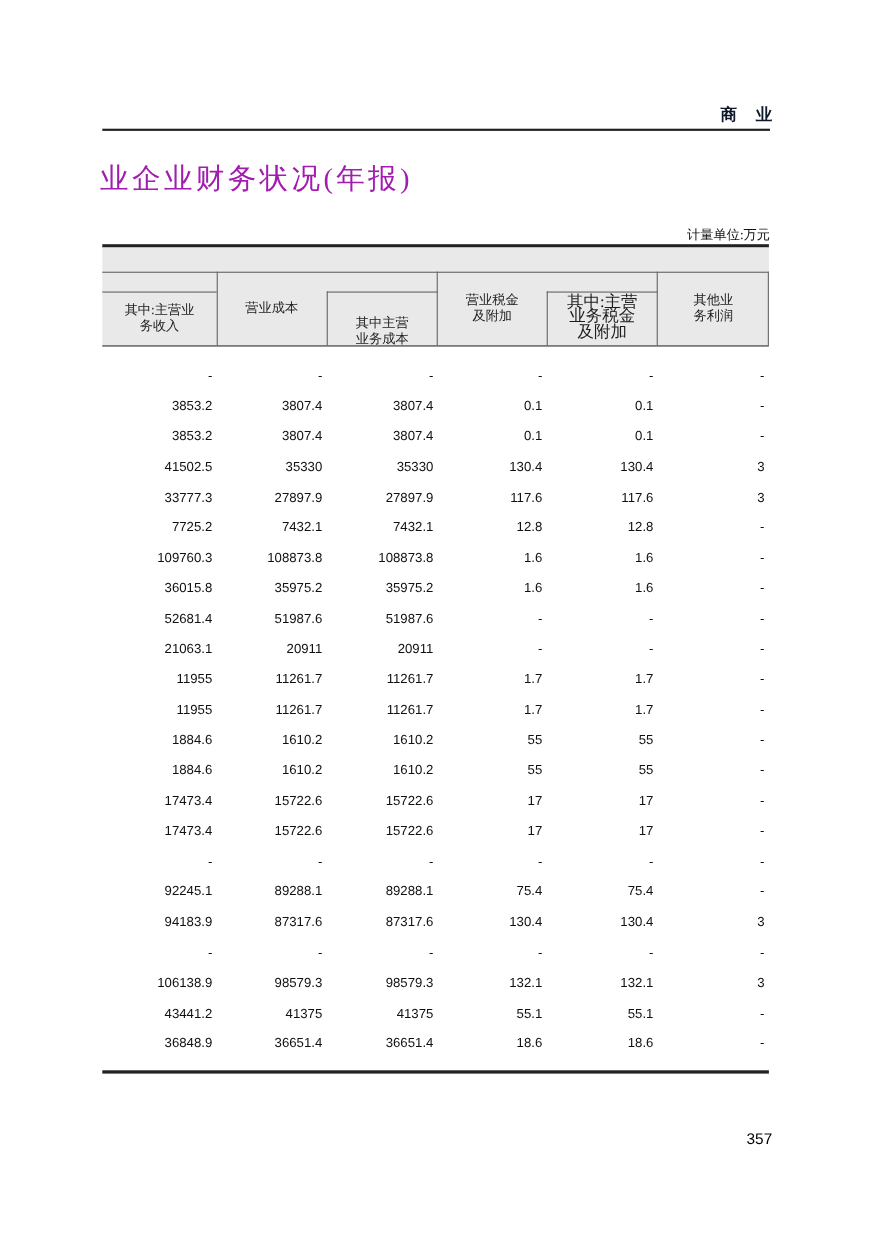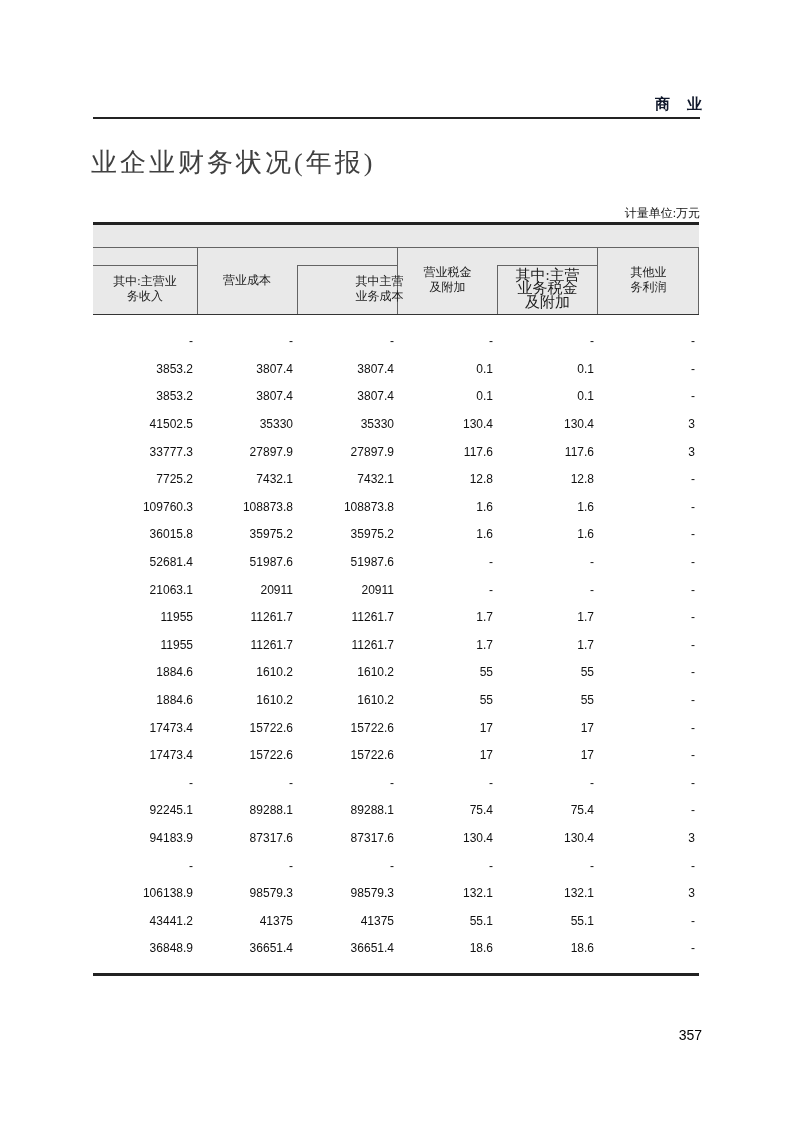--- a/index.html
+++ b/index.html
@@ -11,21 +11,21 @@
   .abs{position:absolute;}
 
   
   .hdr-right{
     top:95px;right:90px;font-size:15px;font-weight:bold;
     letter-spacing:1px;color:#0f172a;
   }
   .top-rule{left:93px;top:117px;width:607px;height:2px;background:#232323;}
 
   .page-title{
-    left:91px;top:145px;font-size:26px;letter-spacing:3px;color:#404040;
+    left:91px;top:145px;font-size:26px;letter-spacing:3px;color:#a21caf;
     white-space:nowrap;
   }
   .unit-note{top:205px;right:93px;font-size:12px;color:#111;}
 
   
   .table{left:93px;top:222px;width:606px;}
   .t-top{height:2.5px;background:#222;}
   .t-head{
     position:relative;height:89px;background:#e9e9e9;
     border-bottom:1.6px solid #333;
@@ -85,21 +85,21 @@
     <div class="gl gl-v" style="top:40px;bottom:0;left:204px;"></div>
     <div class="gl gl-v" style="top:40px;bottom:0;left:404px;"></div>
 
     <div class="hcell" style="left:104px;top:22px;width:100px;height:67px;">
       <span>营业成本</span>
     </div>
     <div class="hcell" style="left:0;top:40px;width:104px;height:49px;">
       <span>其中:主营业</span>
       <span>务收入</span>
     </div>
-    <div class="hcell" style="left:204px;top:40px;width:101px;height:49px;padding-left:32px;">
+    <div class="hcell" style="left:204px;top:52px;width:101px;height:49px;">
       <span>其中主营</span>
       <span>业务成本</span>
     </div>
     <div class="hcell" style="left:305px;top:22px;width:99px;height:67px;">
       <span>营业税金</span>
       <span>及附加</span>
     </div>
     <div class="hcell three" style="left:404px;top:40px;width:101px;height:49px;">
       <span>其中:主营</span>
       <span>业务税金</span>

